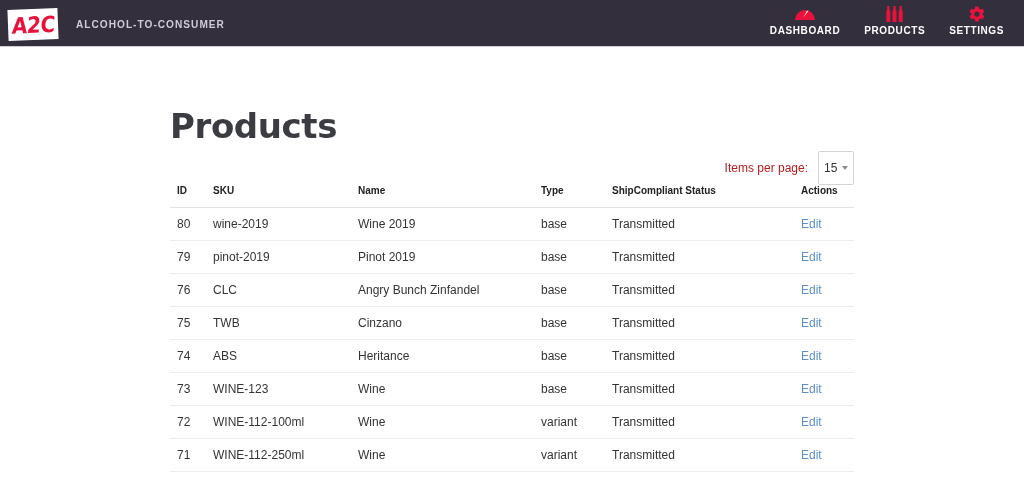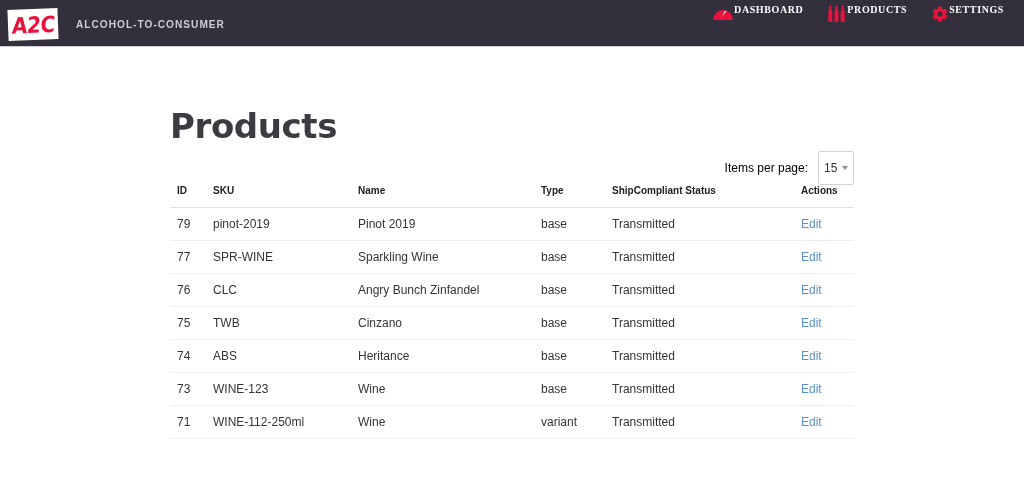--- a/index.html
+++ b/index.html
@@ -65,27 +65,26 @@
   .nav {
     position: absolute;
     right: 8px;
     top: 0;
     height: 47px;
     display: flex;
     align-items: flex-start;
   }
   .nav-item {
     display: flex;
-    flex-direction: row;
-    align-items: flex-start;
+    flex-direction: column;
+    align-items: center;
     justify-content: flex-start;
     padding: 4px 12px 0 12px;
     cursor: pointer;
     text-decoration: none;
-    font-family: Liberation Serif, serif;
   }
   .nav-icon {
     height: 19px;
     display: flex;
     align-items: center;
     justify-content: center;
     margin-bottom: 2px;
   }
   .nav-label {
     color: #ffffff;
@@ -116,21 +115,21 @@
   .per-page {
     position: absolute;
     right: 170px;
     top: 104px;
     display: flex;
     align-items: center;
     gap: 10px;
   }
   .per-page-label {
     font-size: 12px;
-    color: #000000;
+    color: #b91c1c;
   }
   .per-page-select {
     width: 36px;
     height: 24px;
     border: 1px solid #d3d3d6;
     background: #ffffff;
     border-radius: 2px;
     display: flex;
     align-items: center;
     padding: 16px 5px;
@@ -265,36 +264,36 @@
           <th class="col-id">ID</th>
           <th class="col-sku">SKU</th>
           <th class="col-name">Name</th>
           <th class="col-type">Type</th>
           <th class="col-status">ShipCompliant Status</th>
           <th class="col-actions">Actions</th>
         </tr>
       </thead>
       <tbody id="table-body">
           <tr>
+            <td class="col-id">80</td>
+            <td class="col-sku">wine-2019</td>
+            <td class="col-name">Wine 2019</td>
+            <td class="col-type">base</td>
+            <td class="col-status">Transmitted</td>
+            <td class="col-actions"><a class="edit-link">Edit</a></td>
+          </tr>
+          <tr>
             <td class="col-id">79</td>
             <td class="col-sku">pinot-2019</td>
             <td class="col-name">Pinot 2019</td>
             <td class="col-type">base</td>
             <td class="col-status">Transmitted</td>
             <td class="col-actions"><a class="edit-link">Edit</a></td>
           </tr>
           <tr>
-            <td class="col-id">77</td>
-            <td class="col-sku">SPR-WINE</td>
-            <td class="col-name">Sparkling Wine</td>
-            <td class="col-type">base</td>
-            <td class="col-status">Transmitted</td>
-            <td class="col-actions"><a class="edit-link">Edit</a></td>
-          </tr>
-          <tr>
             <td class="col-id">76</td>
             <td class="col-sku">CLC</td>
             <td class="col-name">Angry Bunch Zinfandel</td>
             <td class="col-type">base</td>
             <td class="col-status">Transmitted</td>
             <td class="col-actions"><a class="edit-link">Edit</a></td>
           </tr>
           <tr>
             <td class="col-id">75</td>
             <td class="col-sku">TWB</td>
@@ -309,20 +308,28 @@
             <td class="col-name">Heritance</td>
             <td class="col-type">base</td>
             <td class="col-status">Transmitted</td>
             <td class="col-actions"><a class="edit-link">Edit</a></td>
           </tr>
           <tr>
             <td class="col-id">73</td>
             <td class="col-sku">WINE-123</td>
             <td class="col-name">Wine</td>
             <td class="col-type">base</td>
+            <td class="col-status">Transmitted</td>
+            <td class="col-actions"><a class="edit-link">Edit</a></td>
+          </tr>
+          <tr>
+            <td class="col-id">72</td>
+            <td class="col-sku">WINE-112-100ml</td>
+            <td class="col-name">Wine</td>
+            <td class="col-type">variant</td>
             <td class="col-status">Transmitted</td>
             <td class="col-actions"><a class="edit-link">Edit</a></td>
           </tr>
           <tr>
             <td class="col-id">71</td>
             <td class="col-sku">WINE-112-250ml</td>
             <td class="col-name">Wine</td>
             <td class="col-type">variant</td>
             <td class="col-status">Transmitted</td>
             <td class="col-actions"><a class="edit-link">Edit</a></td>

